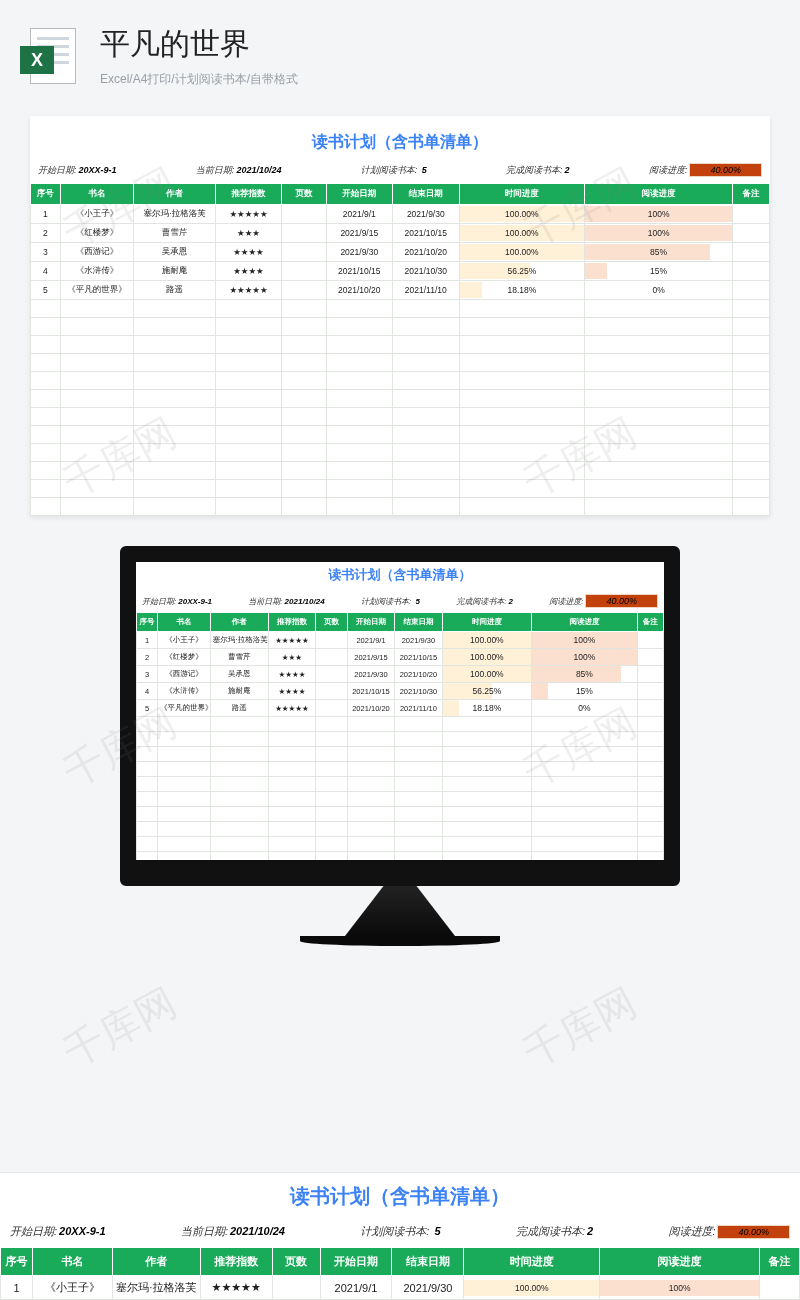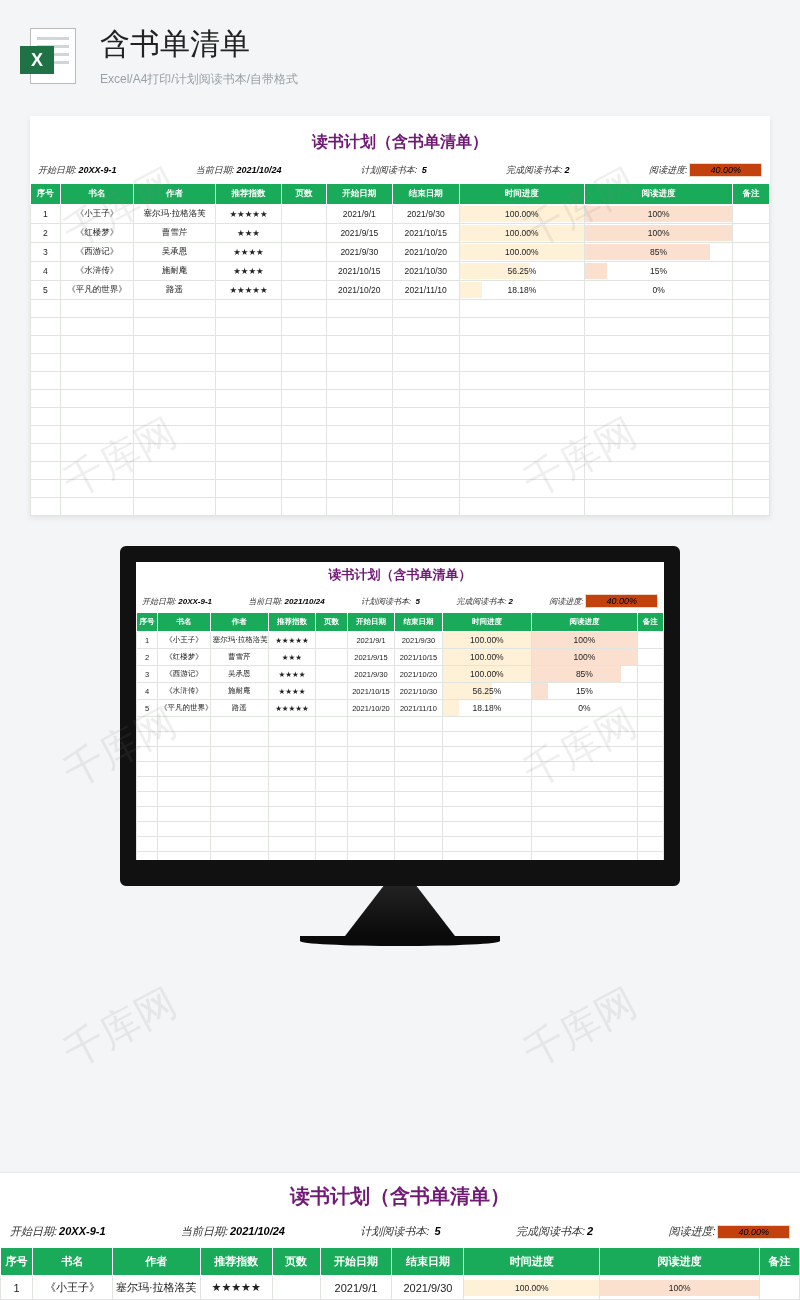--- a/index.html
+++ b/index.html
@@ -66,21 +66,21 @@
     margin: 10px 30px 30px 30px;
     box-shadow: 0 2px 6px rgba(0,0,0,0.08);
     padding: 12px 0 0 0;
   }
 
   .sheet-title {
     text-align: center;
     font-size: 16px;
     font-weight: bold;
     padding: 4px 0 8px 0;
-    color: #701a75;
+    color: #3b82f6;
   }
 
   .info-row {
     display: flex;
     font-size: 9px;
     padding: 2px 8px 6px 8px;
     align-items: center;
     gap: 2px;
     font-style: italic;
   }
@@ -216,21 +216,21 @@
 </style>
 </head>
 <body>
 
 <div class="header">
   <div class="excel-icon">
     <div class="page"></div>
     <div class="badge">X</div>
   </div>
   <div class="title-block">
-    <h1>含书单清单</h1>
+    <h1>平凡的世界</h1>
     <div class="sub">Excel/A4打印/计划阅读书本/自带格式</div>
   </div>
 </div>
 
 <div class="preview-card">
   <div>
       <div class="sheet-title">读书计划（含书单清单）</div>
       <div class="info-row">
         <span class="info-cell"><span class="info-label">开始日期:</span><span class="info-val">20XX-9-1</span></span>
         <span class="info-spacer"></span>

